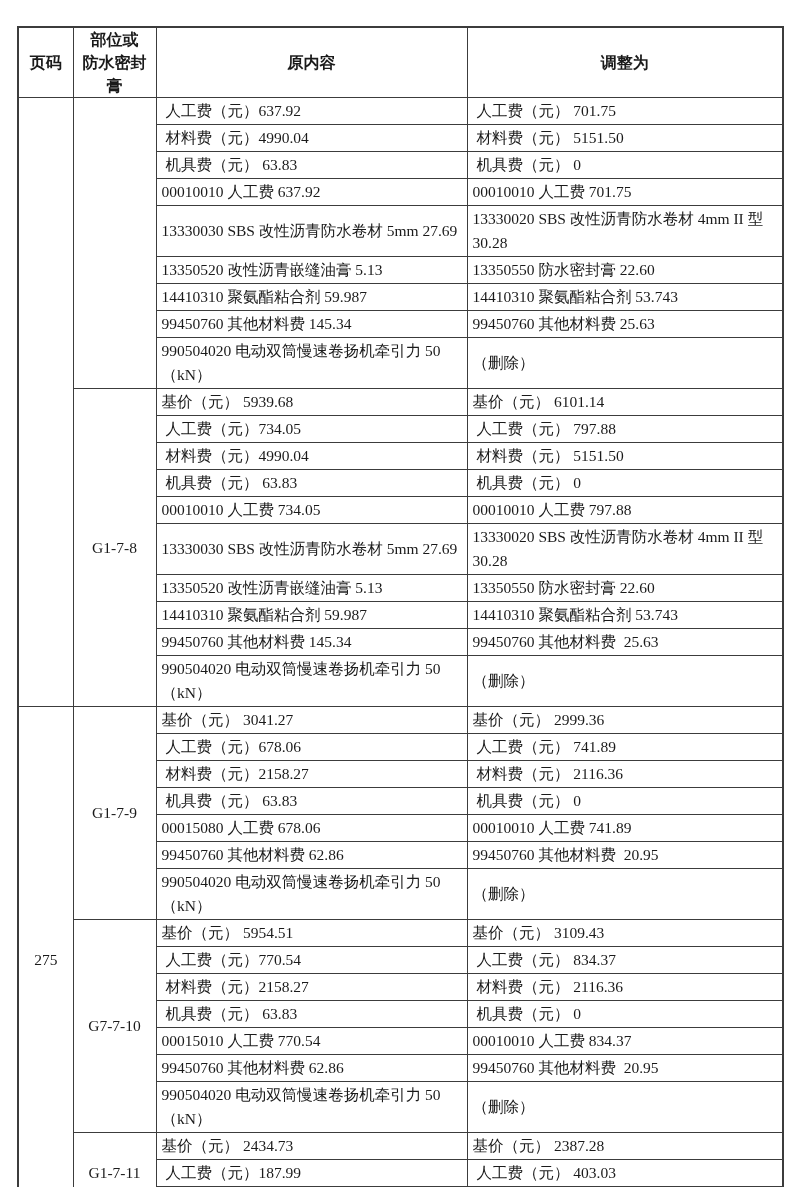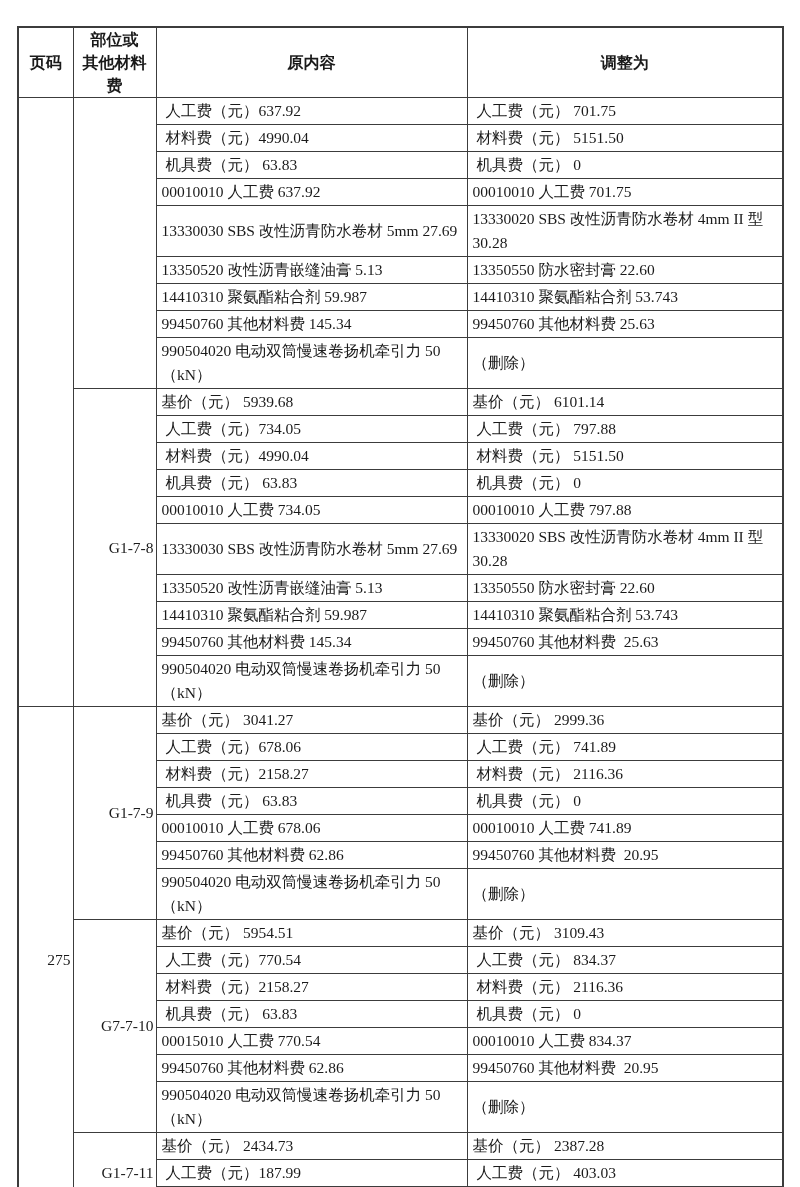--- a/index.html
+++ b/index.html
@@ -38,21 +38,21 @@
     padding: 0 2px;
   }
   .errata td {
     font-size: 15.5px;
     line-height: 24px;
     padding: 1px 5px;
     height: 24px;
   }
   .errata td.page-cell,
   .errata td.code-cell {
-    text-align: right;
+    text-align: center;
     padding: 1px 2px;
   }
   .errata td.content-cell {
     text-align: left;
     white-space: pre;
   }
 </style>
 </head>
 <body style="background: rgb(255, 255, 255);">
 
@@ -60,21 +60,21 @@
   <colgroup>
     <col style="width:55px">
     <col style="width:83px">
     <col style="width:311px">
     <col style="width:316px">
   </colgroup>
   <thead>
     <tr>
       <th>页码</th>
       <th>部位或
-其他材料费</th>
+防水密封膏</th>
       <th>原内容</th>
       <th>调整为</th>
     </tr>
   </thead>
   <tbody>
       <tr>
         <td class="page-cell" rowspan="19"></td>
         <td class="code-cell" rowspan="9"></td>
         <td class="content-cell"> 人工费（元）637.92</td>
         <td class="content-cell"> 人工费（元） 701.75</td>
@@ -168,21 +168,21 @@
       </tr>
       <tr>
         <td class="content-cell"> 材料费（元）2158.27</td>
         <td class="content-cell"> 材料费（元） 2116.36</td>
       </tr>
       <tr>
         <td class="content-cell"> 机具费（元） 63.83</td>
         <td class="content-cell"> 机具费（元） 0</td>
       </tr>
       <tr>
-        <td class="content-cell">00010010 人工费 678.06</td>
+        <td class="content-cell">00015080 人工费 678.06</td>
         <td class="content-cell">00010010 人工费 741.89</td>
       </tr>
       <tr>
         <td class="content-cell">99450760 其他材料费 62.86</td>
         <td class="content-cell">99450760 其他材料费  20.95</td>
       </tr>
       <tr>
         <td class="content-cell">990504020 电动双筒慢速卷扬机牵引力 50
 （kN）</td>
         <td class="content-cell">（删除）</td>

